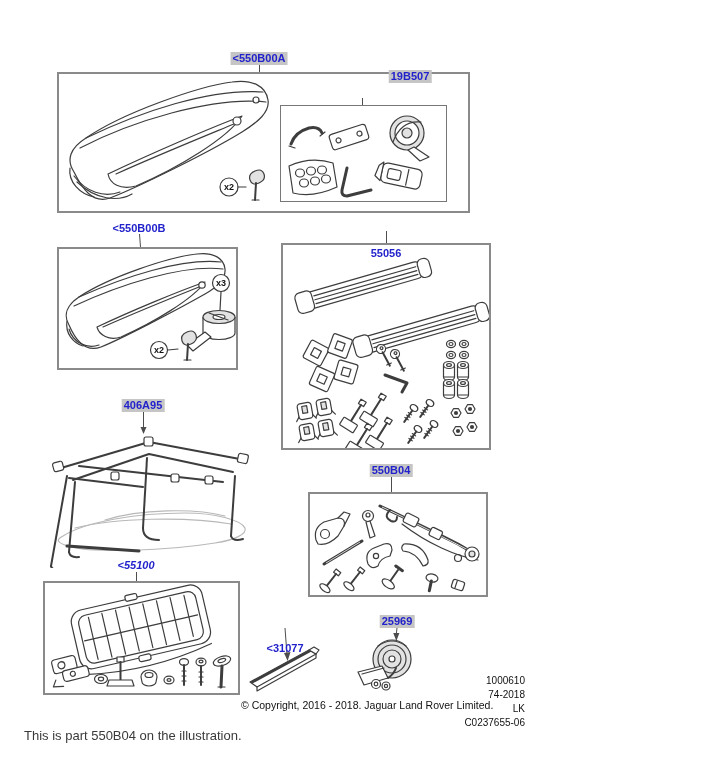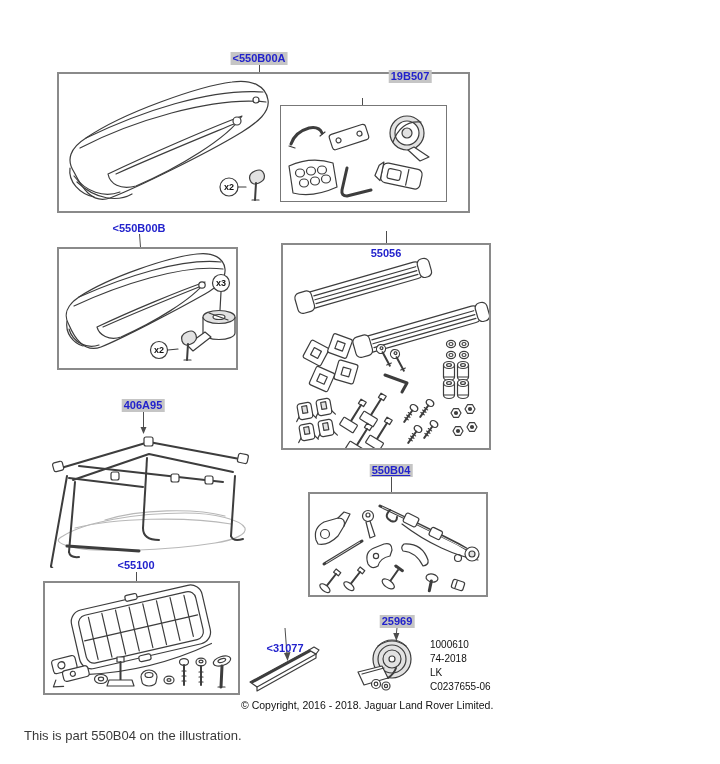--- a/index.html
+++ b/index.html
@@ -14,21 +14,21 @@
   svg{display:block;}
   svg *{vector-effect:non-scaling-stroke;}
   .ln{stroke:#3d3d3d;stroke-width:1.2;fill:none;stroke-linecap:round;stroke-linejoin:round;}
   .ln2{stroke:#3d3d3d;stroke-width:2;fill:none;stroke-linecap:round;stroke-linejoin:round;}
   .ln3{stroke:#3d3d3d;stroke-width:3;fill:none;stroke-linecap:round;stroke-linejoin:round;}
   .wf{fill:#ffffff;stroke:#3d3d3d;stroke-width:1.2;stroke-linejoin:round;}
   .gf{fill:#e2e2e2;stroke:#3d3d3d;stroke-width:1.2;stroke-linejoin:round;}
   .df{fill:#3d3d3d;stroke:none;}
   .ghost{stroke:#b8b8b8;stroke-width:1.2;fill:none;stroke-linecap:round;}
   svg text{fill:#111;stroke:none;font:600 9px "Liberation Sans",sans-serif;}
-  .txtblock{position:absolute;color:#111;text-align:left;font:400 10px "Liberation Sans",sans-serif;line-height:14px;}
+  .txtblock{position:absolute;color:#111;text-align:right;font:400 10px "Liberation Sans",sans-serif;line-height:14px;margin-top:36px;}
   .copyright{position:absolute;color:#111;font:400 10.5px "Liberation Sans",sans-serif;white-space:nowrap;margin-left:43px;}
   .caption{position:absolute;color:#3a3a3a;font:400 13px "Liberation Sans",sans-serif;white-space:nowrap;}
 </style>
 </head>
 <body>
 
 <div id="canvas">
 
   <div class="box" style="left:57px;top:72px;width:413px;height:141px;"></div>
   <div class="box inner" style="left:280px;top:105px;width:167px;height:97px;"></div>
@@ -482,22 +482,22 @@
         <circle class="ln" cx="34" cy="52" r="1.6"></circle>
       <path class="ln2" d="M36,44 Q42,40 44,34"></path>
     </g>
   </svg>
 
   <div class="pnum hl" style="left:259px;top:52px;">&lt;550B00A</div>
   <div class="pnum hl" style="left:362px;top:70px;margin-left:48px;">19B507</div>
   <div class="pnum" style="left:139px;top:222px;">&lt;550B00B</div>
   <div class="pnum" style="left:386px;top:219px;margin-top:28px;">55056</div>
   <div class="pnum hl" style="left:143px;top:399px;">406A95</div>
-  <div class="pnum hl" style="left:391px;top:464px;text-decoration:underline;">550B04</div>
-  <div class="pnum" style="left:136px;top:559px;">&lt;55100</div>
+  <div class="pnum hl" style="left:391px;top:464px;">550B04</div>
+  <div class="pnum" style="left:136px;top:559px;font-style:italic;">&lt;55100</div>
   <div class="pnum" style="left:285px;top:642px;">&lt;31077</div>
   <div class="pnum hl" style="left:397px;top:615px;">25969</div>
 
   <div class="txtblock" style="left:430px;top:638px;width:95px;">
     <div>1000610</div>
     <div>74-2018</div>
     <div>LK</div>
     <div>C0237655-06</div>
   </div>
 

